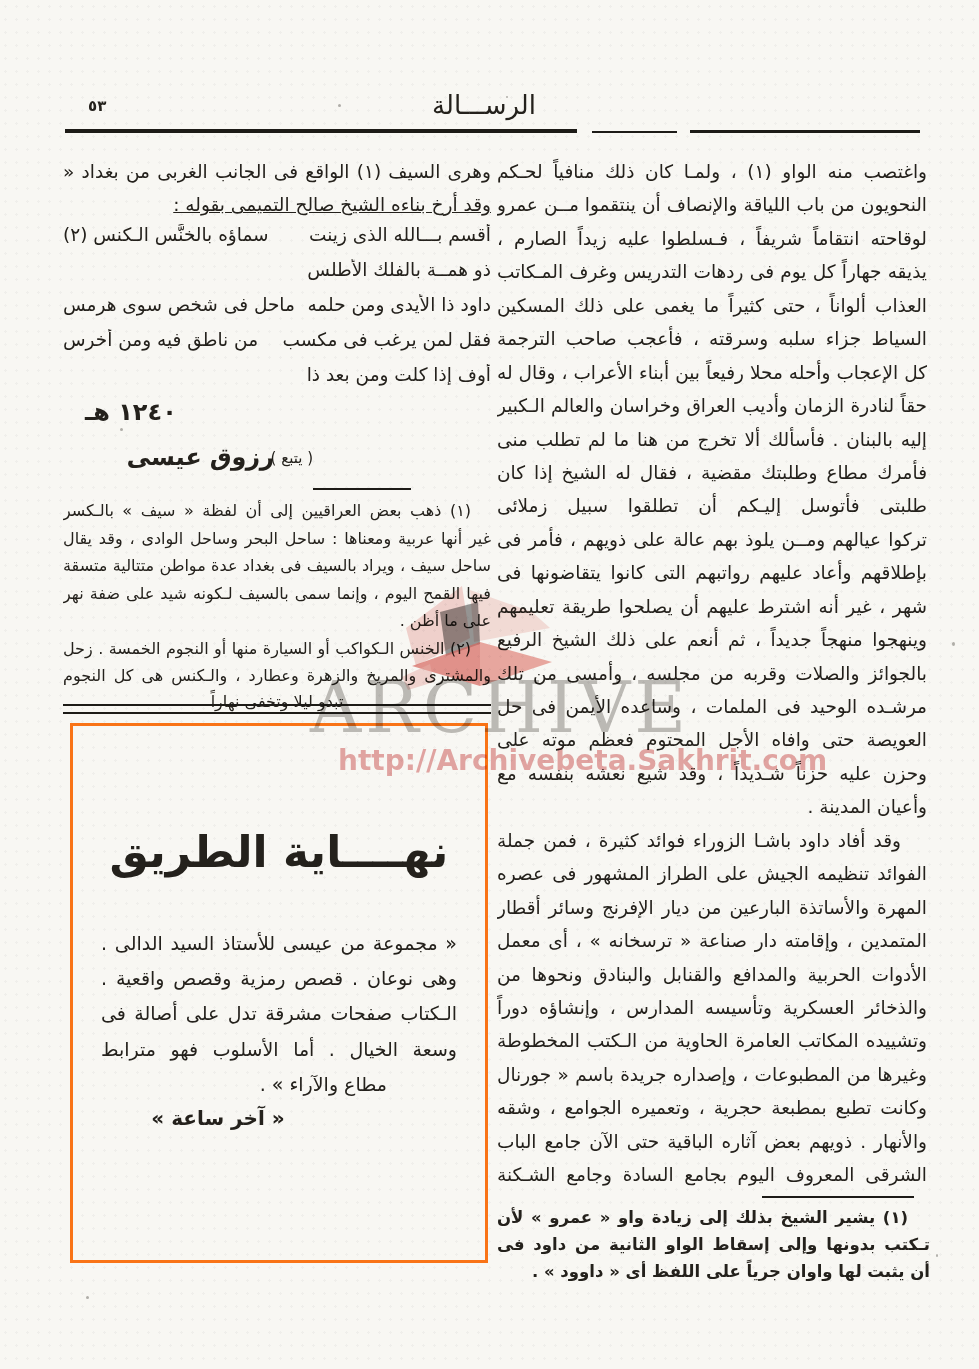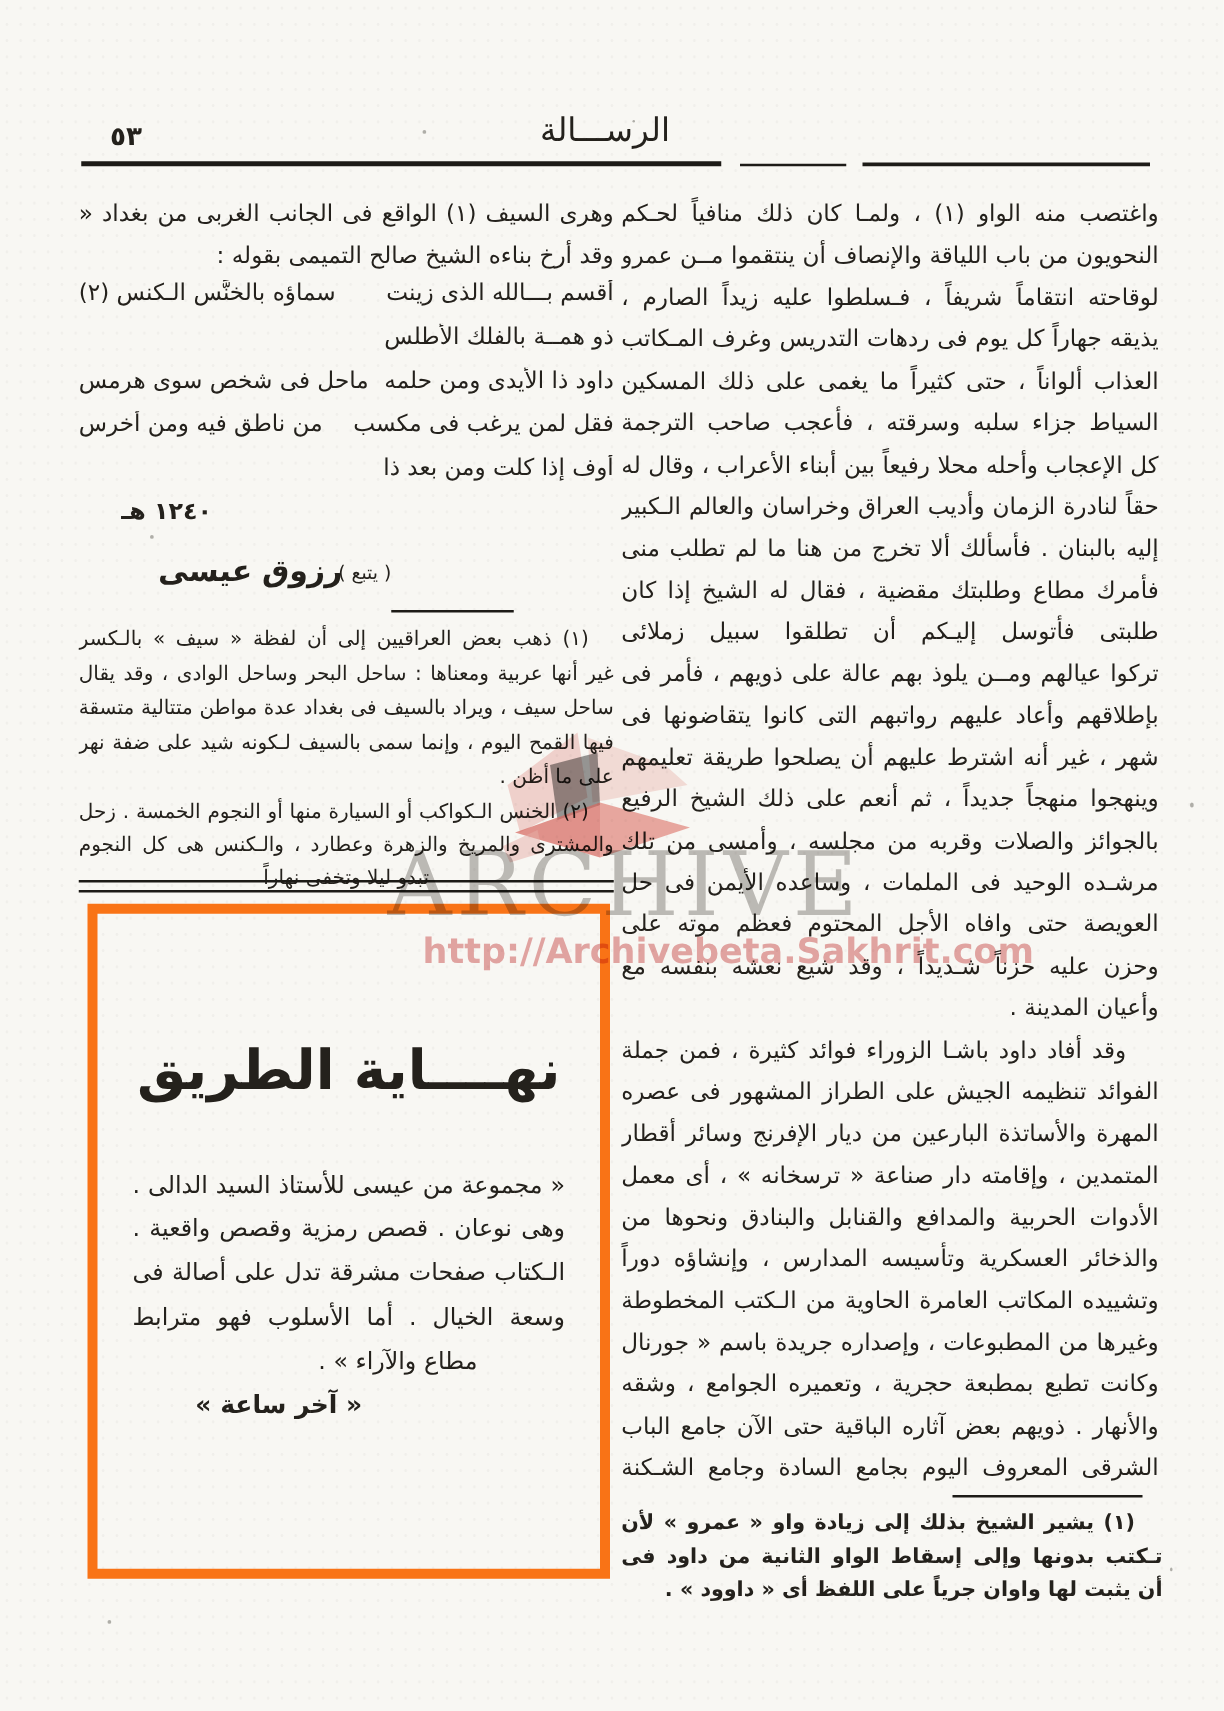--- a/index.html
+++ b/index.html
@@ -9,21 +9,21 @@
     background-color:#f8f7f3;
     background-image:radial-gradient(rgba(60,55,45,0.045) 1px, transparent 1.3px);
     background-size:11px 13px;
     font-family:"DejaVu Sans", sans-serif;
     color:#24211c;
     overflow:hidden;
   }
   .abs{ position:absolute; }
 
   
-  #pageno{ left:88px; top:97px; font-size:21px; font-weight:bold; }
+  #pageno{ left:88px; top:97px; font-size:15px; font-weight:bold; }
   #title{ left:384px; top:90px; width:200px; text-align:center; font-size:26px; }
   .rule{ background:#1d1b17; }
   #rule-a{ left:65px;  top:129px; width:512px; height:4px; }
   #rule-b{ left:592px; top:131px; width:85px;  height:2px; }
   #rule-c{ left:690px; top:130px; width:230px; height:3px; }
 
   
   .col{ direction:rtl; }
   .ln{
     font-size:18.5px; line-height:33.45px; height:33.45px; overflow:hidden;
@@ -35,26 +35,26 @@
   #col-right{ left:497px; top:155px; width:430px; }
 
   
   #rfn-divider{ left:762px; top:1196px; width:152px; height:2px; background:#1d1b17; }
   #rfn{ left:497px; top:1204px; width:433px; }
   #rfn .ln{ font-size:16.5px; font-weight:bold; line-height:27.2px; height:27.2px; }
   #rfn .ln-first{ text-indent:22px; }
 
   
   #intro{ left:63px; top:155px; width:428px; }
-  #intro .ln-last{ text-align-last:right; }
+  #intro .ln-last{ text-align-last:right;text-decoration:underline; }
 
   #poem{ left:63px; top:224px; width:428px; }
   .verse{ display:flex; justify-content:space-between; height:35px; font-size:18.5px; overflow:hidden; }
   .hemi-r,.hemi-l{ white-space:nowrap; }
-  #poem-date{ left:85px; top:398px; font-size:19px; font-weight:bold; direction:rtl;margin-left:12px; }
+  #poem-date{ left:85px; top:398px; font-size:24px; font-weight:bold; direction:rtl; }
 
   #sigrow{ left:63px; top:443px; width:428px; height:36px; }
   #continued{ position:absolute; right:178px; top:6px; font-size:15px; direction:rtl; }
   #signature{ position:absolute; left:64px; top:0; font-size:24px; font-weight:bold; direction:rtl;
               transform:skewX(-4deg); letter-spacing:1px; }
 
   #lfn-divider{ left:313px; top:488px; width:98px; height:2px; background:#1d1b17; }
 
   .fnblock{ width:428px; left:63px; }
   .fnblock .ln{ font-size:16px; line-height:27.6px; height:27.6px; }
@@ -62,21 +62,21 @@
   #fn1 .ln-first{ text-indent:20px; }
   #fn2{ top:636px; }
   #fn2 .ln{ line-height:26.5px; height:26.5px; }
   #fn2 .ln-first{ text-indent:20px; }
   #fn2 .ln-last{ text-align-last:center; }
 
   #dr1{ left:63px; top:704px; width:428px; height:2px; background:#1d1b17; }
   #dr2{ left:63px; top:712px; width:428px; height:2px; background:#1d1b17; }
 
   
-  #adbox{ left:70px; top:723px; width:418px; height:540px; border:8px solid #f97316; }
+  #adbox{ left:70px; top:723px; width:418px; height:540px; border:3px solid #f97316; }
   #ad-title{ position:absolute; top:100px; left:0; width:100%; text-align:center;
              font-size:44px; font-weight:bold; direction:rtl; }
   #ad-body{ position:absolute; top:200px; left:28px; right:28px; direction:rtl; }
   #ad-body .ln{ font-size:19px; line-height:35.2px; height:35.2px; }
   #ad-body .ln-first{ text-indent:0; }
   #ad-body .ln-last{ text-align-last:right; padding-left:60px; padding-right:70px; }
   #ad-sig{ position:absolute; top:380px; left:45px; width:200px; text-align:center;
            font-size:20px; font-weight:bold; direction:rtl; }
 
   

